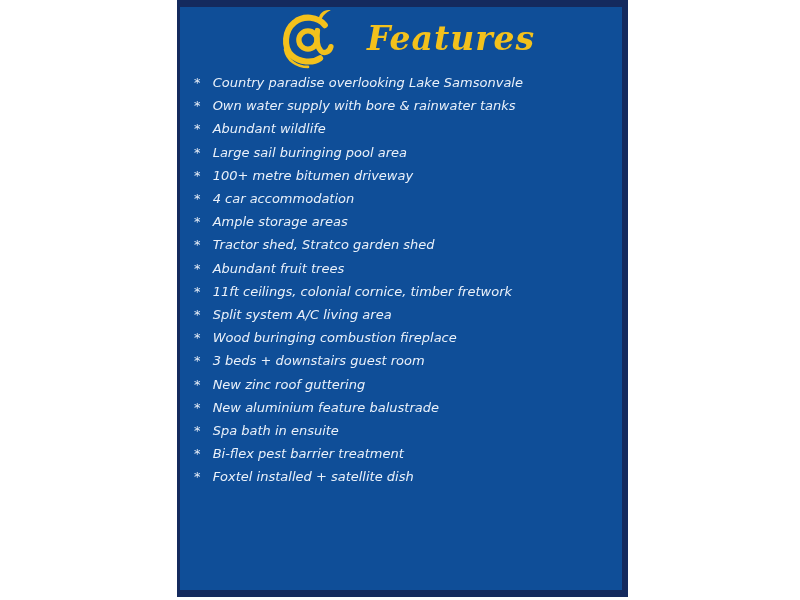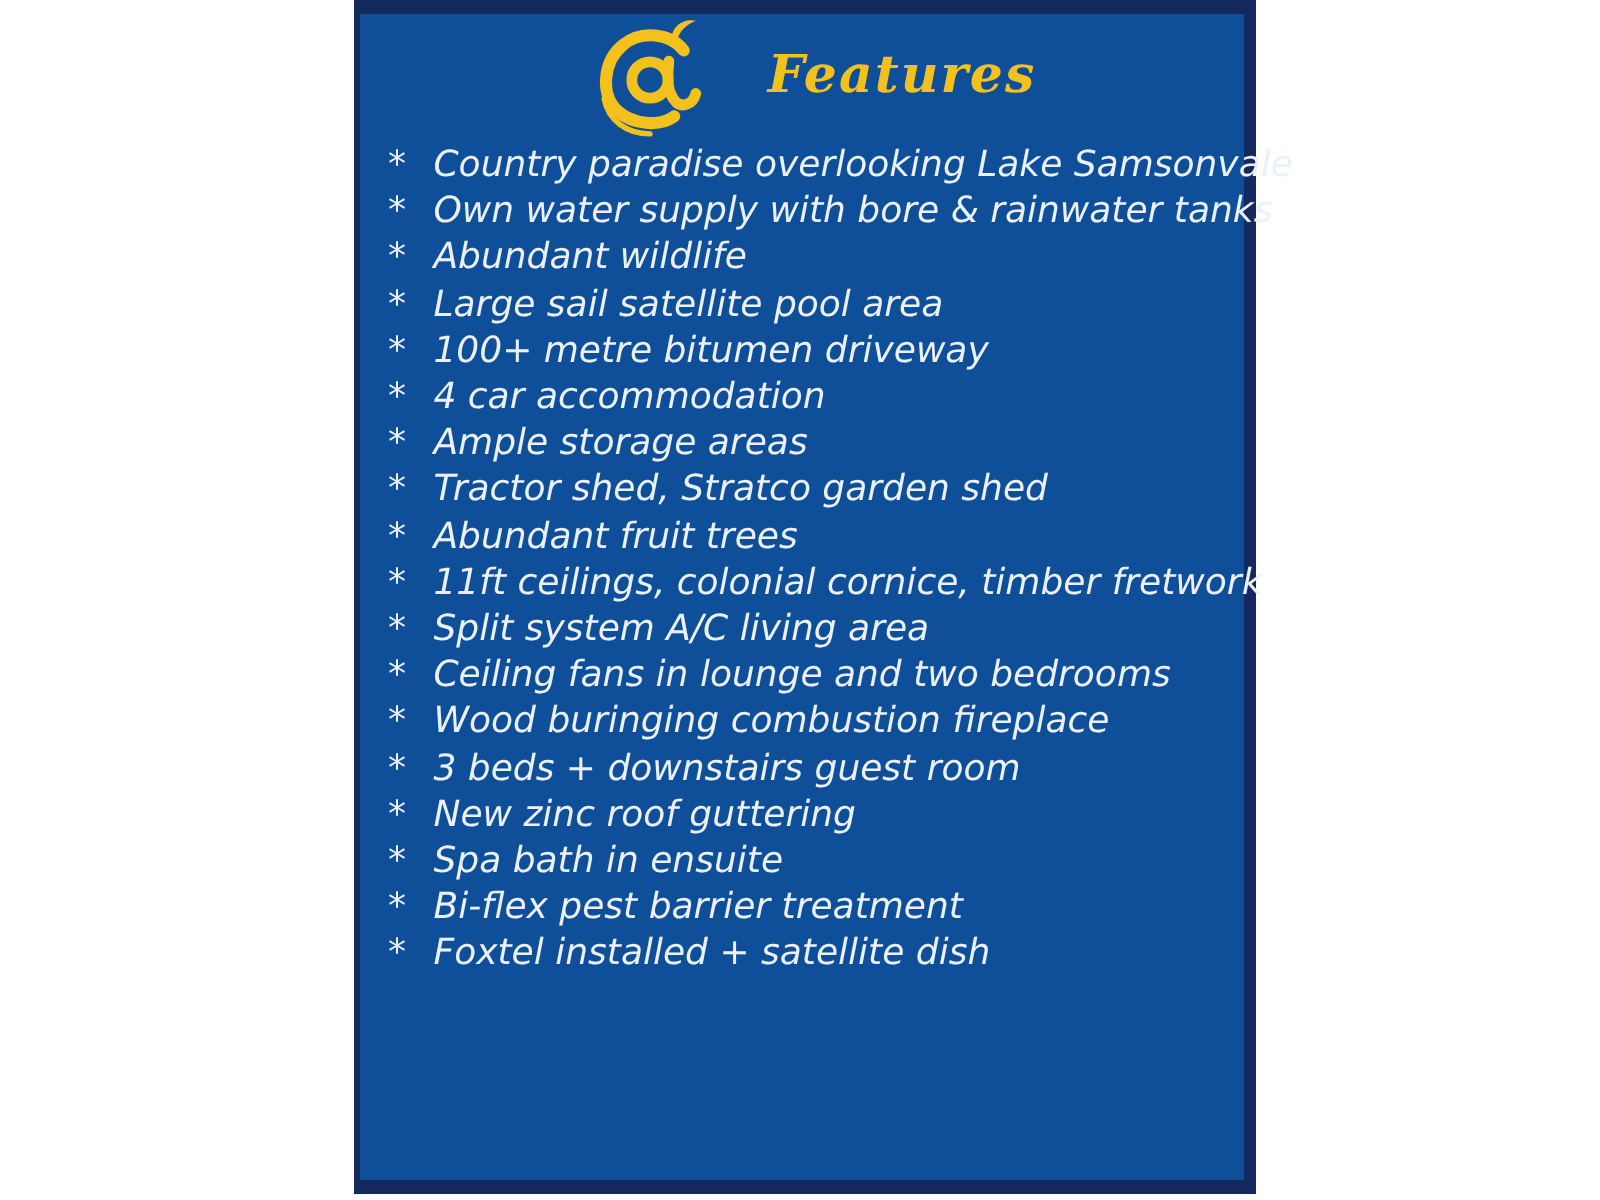--- a/index.html
+++ b/index.html
@@ -38,37 +38,37 @@
     width: 86px;
     height: 62px;
     margin-top: 4px;
     flex: 0 0 auto;
   }
 
   .title {
     font-family: "DejaVu Serif", serif;
     font-style: italic;
     font-weight: 700;
-    font-size: 26px;
+    font-size: 33px;
     letter-spacing: 1px;
     color: var(--gold, #f3c11c);
     margin-left: 14px;
     white-space: nowrap;
   }
 
   .features {
     list-style: none;
     margin: 4px 0 0 0;
     padding: 0 0 0 14px;
   }
 
   .feature {
     color: var(--text, #eaf1fa);
     font-style: italic;
-    font-size: 18px;
+    font-size: 13px;
     line-height: 23.2px;
     white-space: nowrap;
   }
 
   .bullet {
     display: inline-block;
     margin-right: 8px;
   }
 </style>
 </head>
@@ -106,21 +106,21 @@
         </li>
 
         <li class="feature">
           <span class="bullet">*</span>
           <span class="feature-text">Abundant wildlife</span>
         </li>
 
 
         <li class="feature">
           <span class="bullet">*</span>
-          <span class="feature-text">Large sail satellite pool area</span>
+          <span class="feature-text">Large sail buringing pool area</span>
         </li>
 
 
         <li class="feature">
           <span class="bullet">*</span>
           <span class="feature-text">100+ metre bitumen driveway</span>
         </li>
 
         <li class="feature">
           <span class="bullet">*</span>
@@ -145,41 +145,41 @@
         <li class="feature">
           <span class="bullet">*</span>
           <span class="feature-text">11ft ceilings, colonial cornice, timber fretwork</span>
         </li>
 
         <li class="feature">
           <span class="bullet">*</span>
           <span class="feature-text">Split system A/C living area</span>
         </li>
 
-        <li class="feature">
-          <span class="bullet">*</span>
-          <span class="feature-text">Ceiling fans in lounge and two bedrooms</span>
-        </li>
 
         <li class="feature">
           <span class="bullet">*</span>
           <span class="feature-text">Wood buringing combustion fireplace</span>
         </li>
 
         <li class="feature">
           <span class="bullet">*</span>
           <span class="feature-text">3 beds + downstairs guest room</span>
         </li>
 
 
         <li class="feature">
           <span class="bullet">*</span>
           <span class="feature-text">New zinc roof guttering</span>
         </li>
 
+        <li class="feature">
+          <span class="bullet">*</span>
+          <span class="feature-text">New aluminium feature balustrade</span>
+        </li>
 
 
         <li class="feature">
           <span class="bullet">*</span>
           <span class="feature-text">Spa bath in ensuite</span>
         </li>
 
         <li class="feature">
           <span class="bullet">*</span>
           <span class="feature-text">Bi-flex pest barrier treatment</span>

